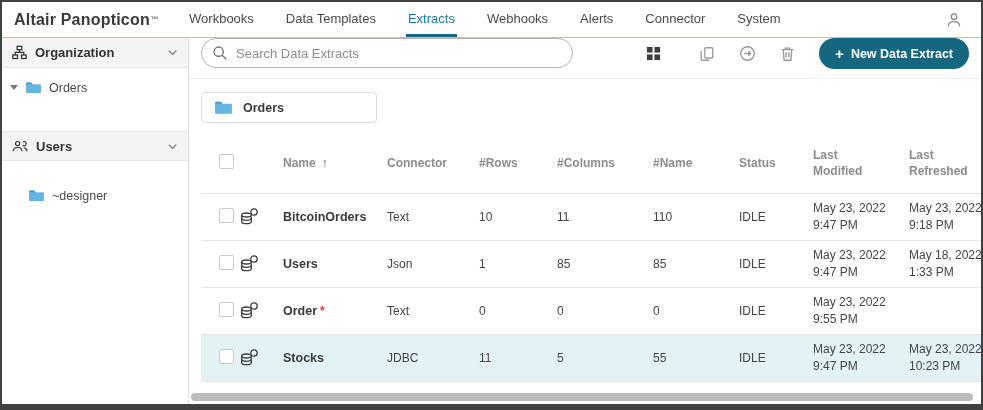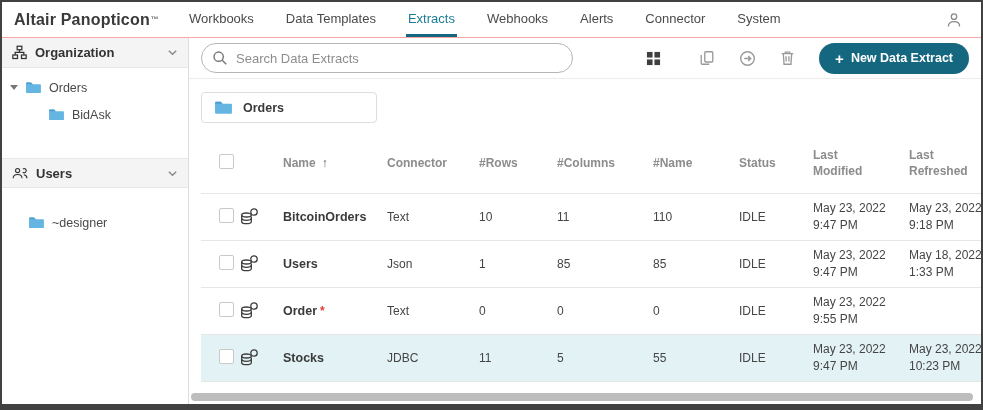--- a/index.html
+++ b/index.html
@@ -25,21 +25,21 @@
   .tree { padding:6px 0 20px 0; }
   .tree-row { height:27px; display:flex; align-items:center; gap:7px; font-size:12.5px; color:#4a4a4a; cursor:pointer; }
   .tree-row.lvl0 { padding-left:8px; }
   .tree-row.lvl1 { padding-left:46px; }
   .tree-row.noexp { padding-left:26px;margin-top:15px; }
   .caret { width:0; height:0; border-left:4.5px solid transparent; border-right:4.5px solid transparent; border-top:5.5px solid #777; }
   .users-sec .side-header { border-top:1px solid #e8e8e8;margin-top:10px; }
 
   
   .main { flex:1; position:relative; overflow:hidden; background:#fff; display:flex; flex-direction:column; }
-  .toolbar { height:41px; min-height:41px; display:flex; align-items:center; padding:0 12px; border-bottom:1px solid #ececec; }
+  .toolbar { height:41px; min-height:41px; display:flex; align-items:flex-start; padding:0 12px; border-bottom:1px solid #ececec; }
   .searchbox { width:372px; height:30px; border:1.5px solid #b5b5b5; border-radius:16px; display:flex; align-items:center; padding:0 10px; gap:8px; color:#8a8a8a; }
   .searchbox input { border:none; outline:none; flex:1; font-size:13px; font-family:"Liberation Sans", sans-serif; color:#444; background:transparent; }
   .searchbox input::placeholder { color:#8d8d8d; }
   .tool-icons { margin-left:auto; display:flex; align-items:center; }
   .ticon { display:flex; align-items:center; justify-content:center; width:24px; height:24px; cursor:pointer; color:#9a9a9a; }
   .ticon.dark { color:#3f3f3f; }
   .gap30 { margin-right:30px; } .gap16 { margin-right:16px; } .gap20 { margin-right:20px; }
   .new-btn { height:31px; border:none; border-radius:16px; background:#156780; color:#fff; font-size:12.5px; font-weight:bold; padding:0 16px; display:flex; align-items:center; gap:7px; cursor:pointer; font-family:"Liberation Sans", sans-serif; white-space:nowrap; }
   .new-btn .plus { font-size:15px; font-weight:bold; }
 
@@ -118,29 +118,20 @@
         <div class="tree">
           <div class="tree-row lvl0">
             <span class="caret"></span>
             <span>
               <svg width="17" height="13" viewBox="0 0 18 14">
                   <path d="M1 2.5a1 1 0 0 1 1-1h4.4l1.8 2H16a1 1 0 0 1 1 1V12a1 1 0 0 1-1 1H2a1 1 0 0 1-1-1z" fill="#64b5e2"></path>
                   <path d="M1 2.5a1 1 0 0 1 1-1h4.4l1.8 2H1.6z" fill="#4e9fd0"></path>
                 </svg>
             </span>
             <span>Orders</span>
-          </div>
-          <div class="tree-row lvl1">
-            <span>
-              <svg width="17" height="13" viewBox="0 0 18 14">
-                  <path d="M1 2.5a1 1 0 0 1 1-1h4.4l1.8 2H16a1 1 0 0 1 1 1V12a1 1 0 0 1-1 1H2a1 1 0 0 1-1-1z" fill="#64b5e2"></path>
-                  <path d="M1 2.5a1 1 0 0 1 1-1h4.4l1.8 2H1.6z" fill="#4e9fd0"></path>
-                </svg>
-            </span>
-            <span>BidAsk</span>
           </div>
         </div>
       </div>
 
       <div class="users-sec">
         <div class="side-header">
           <span>
             <svg width="16" height="14" viewBox="0 0 20 16" fill="none" stroke="#333" stroke-width="1.4">
                 <circle cx="7" cy="5" r="2.6"></circle>
                 <path d="M1.5 14.5c0-3 2.4-4.6 5.5-4.6s5.5 1.6 5.5 4.6"></path>

